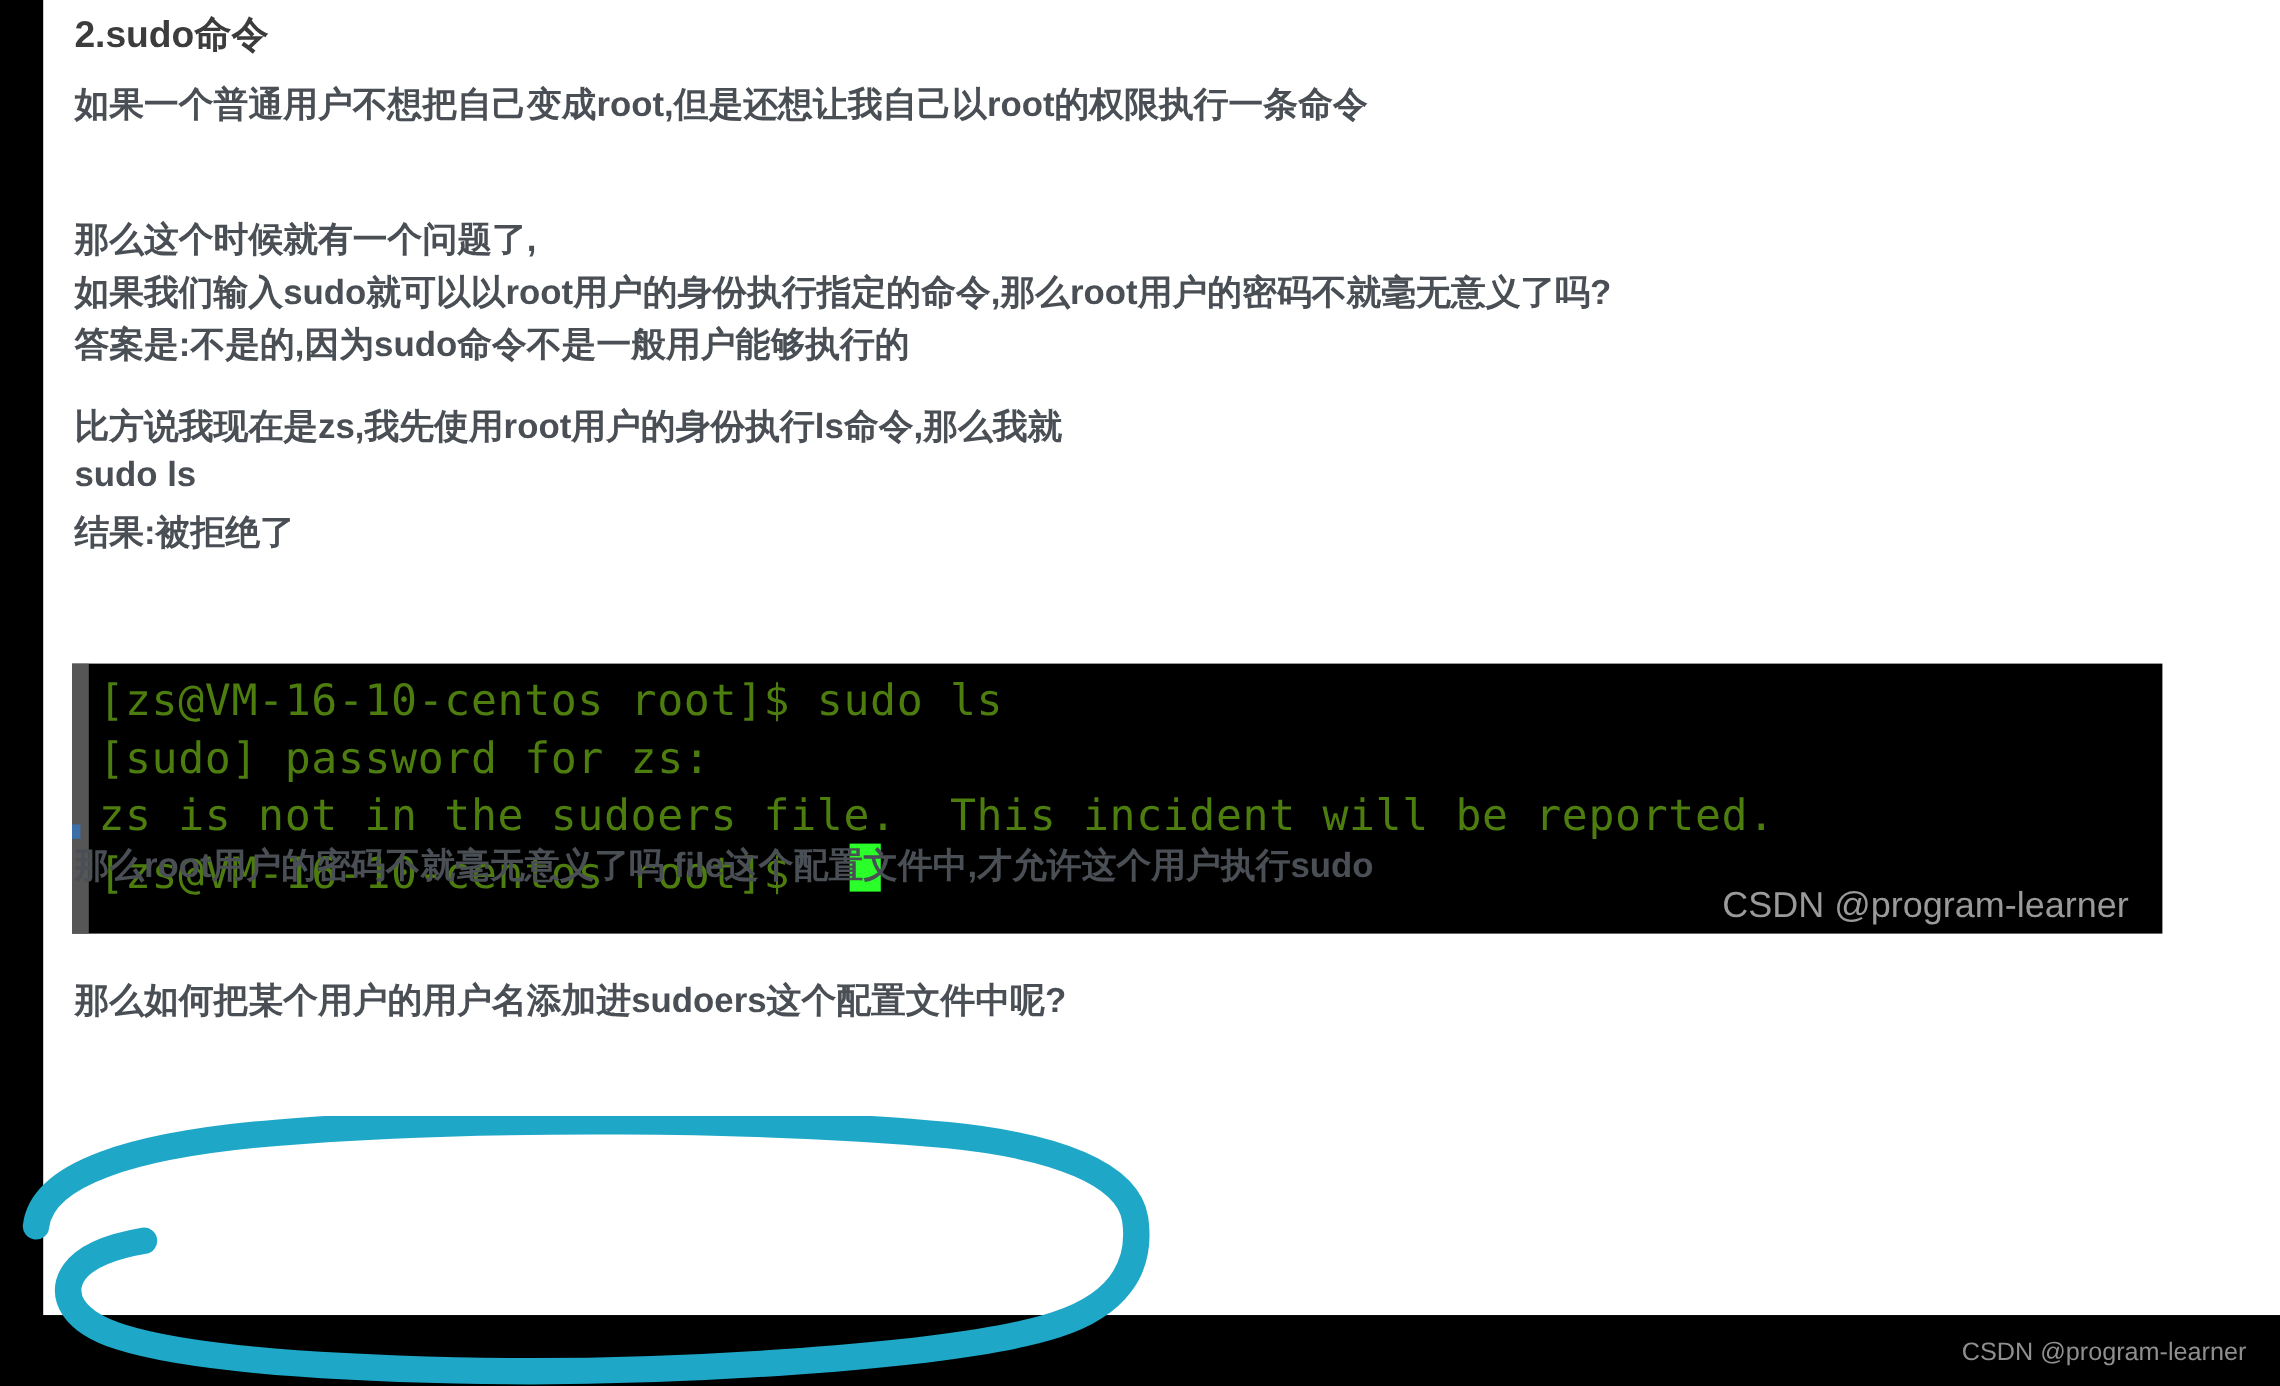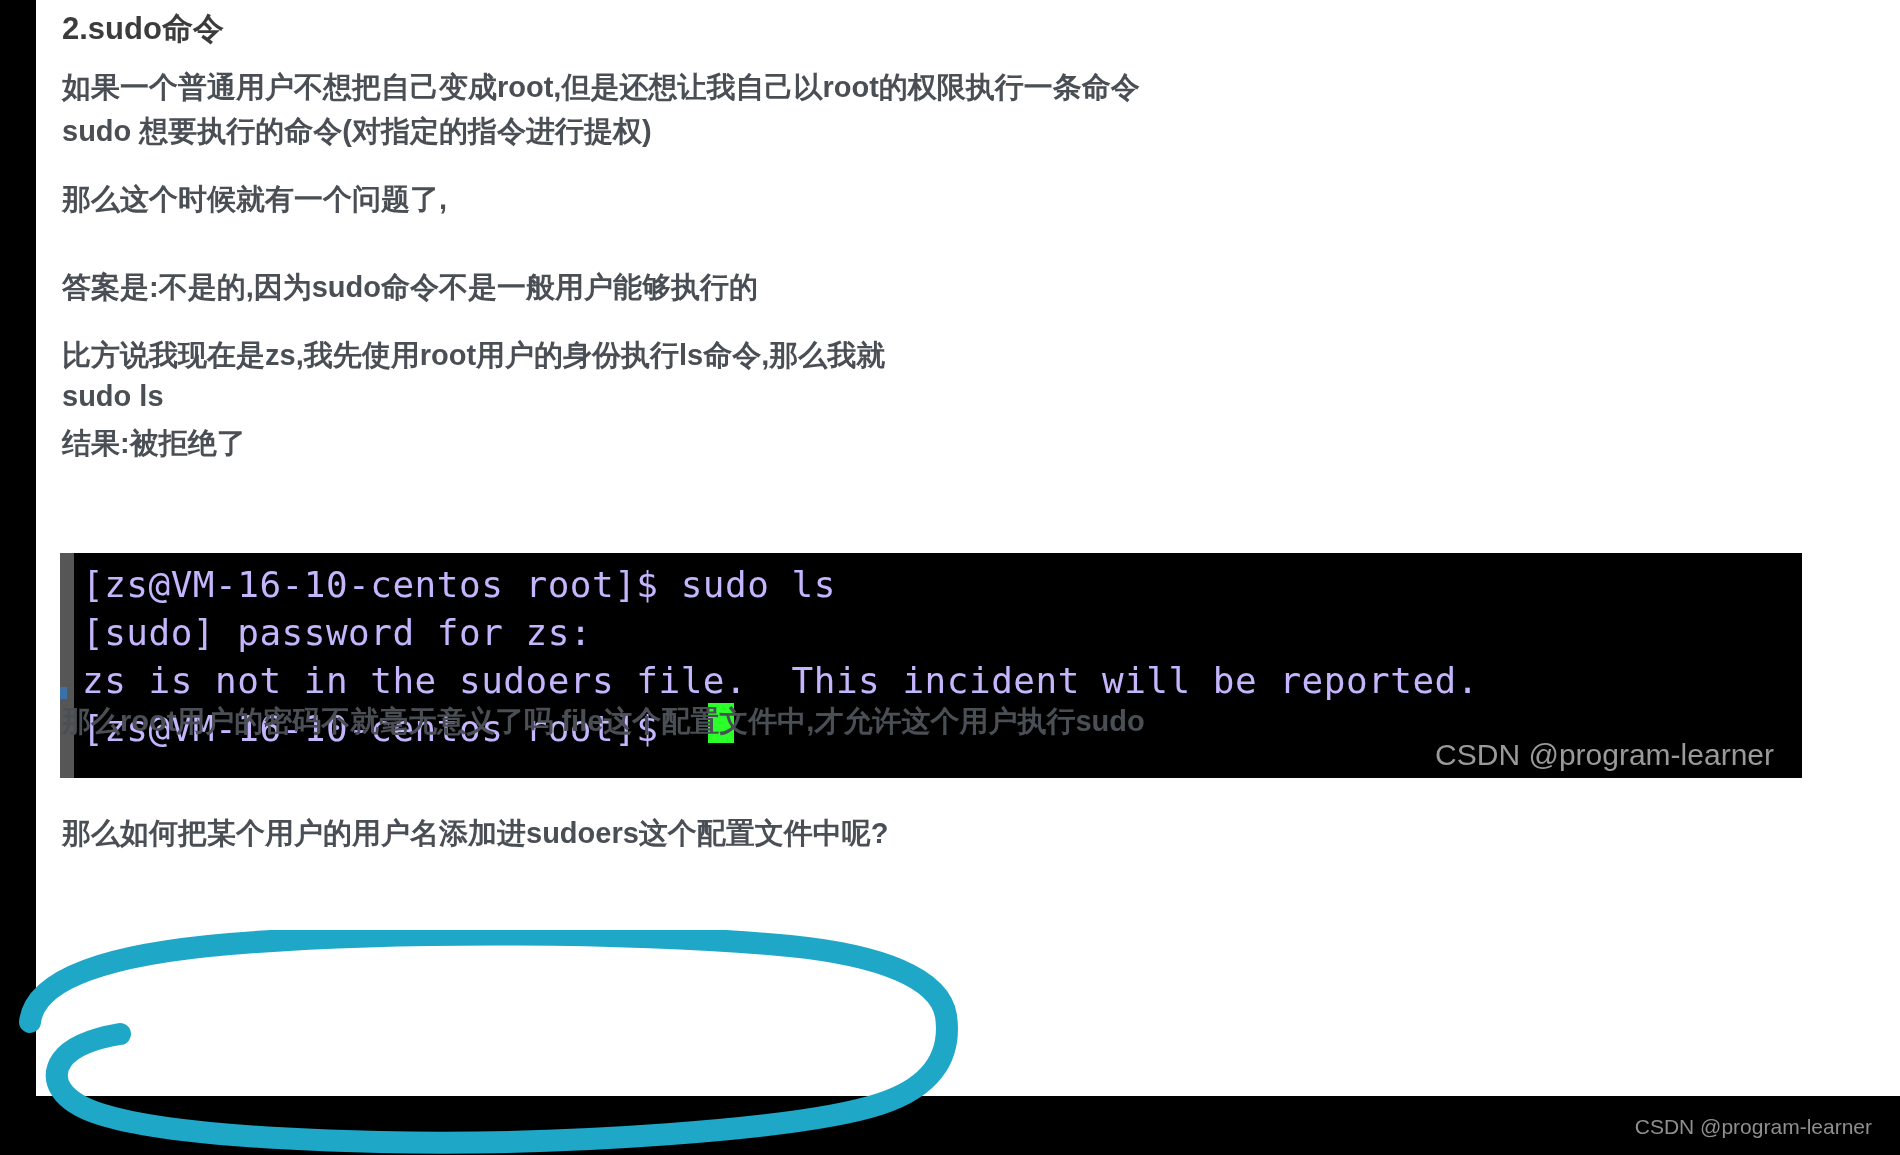--- a/index.html
+++ b/index.html
@@ -78,21 +78,21 @@
     width: 7px;
     height: 12px;
     background: #3d6fa8;
   }
   .tline {
     position: absolute;
     left: 22px;
     font-family: "DejaVu Sans Mono", "Liberation Mono", monospace;
     font-size: 36px;
     line-height: 48px;
-    color: #c4b5fd;
+    color: #4d7c0f;
     white-space: pre;
     letter-spacing: 0.5px;
     text-align: center;
   }
   #cursor-block {
     position: absolute;
     left: 648px;
     top: 150px;
     width: 26px;
     height: 40px;
@@ -138,22 +138,22 @@
 </head>
 <body>
 
 <div id="page">
 
   <div id="article">
 
     <div id="heading">2.sudo命令</div>
 
     <div class="para" style="top:68px">如果一个普通用户不想把自己变成root,但是还想让我自己以root的权限执行一条命令</div>
-    <div class="para" style="top:112px">sudo 想要执行的命令(对指定的指令进行提权)</div>
     <div class="para" style="top:180px">那么这个时候就有一个问题了,</div>
+    <div class="para" style="top:224px">如果我们输入sudo就可以以root用户的身份执行指定的命令,那么root用户的密码不就毫无意义了吗?</div>
     <div class="para" style="top:268px">答案是:不是的,因为sudo命令不是一般用户能够执行的</div>
     <div class="para" style="top:336px">比方说我现在是zs,我先使用root用户的身份执行ls命令,那么我就</div>
     <div class="para" style="top:380px">sudo ls</div>
     <div class="para" style="top:424px">结果:被拒绝了</div>
 
     <div id="terminal">
       <div id="terminal-scrollbar">
         <div id="terminal-scroll-mark"></div>
       </div>
       <div class="tline" style="top:8px">[zs@VM-16-10-centos root]$ sudo ls</div>

